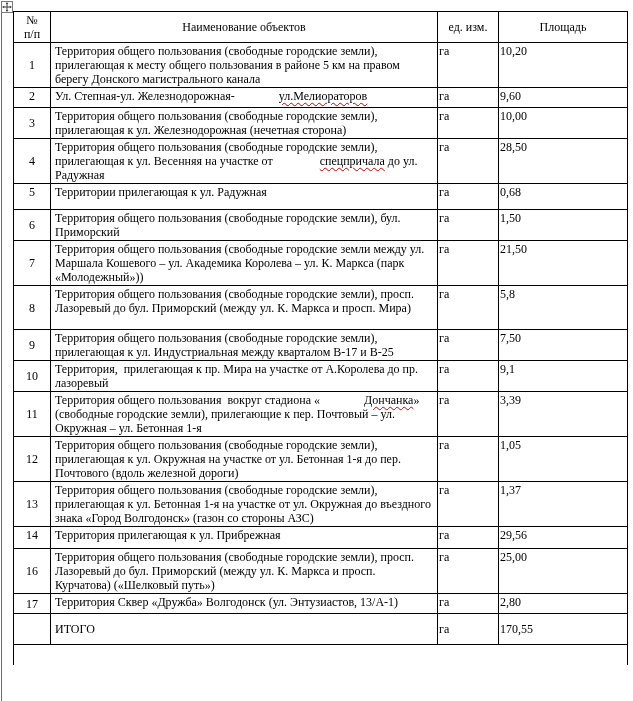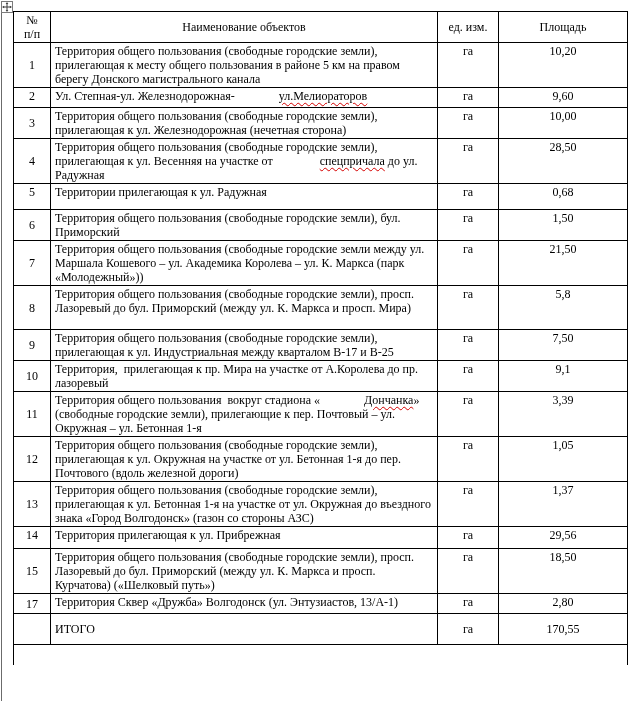--- a/index.html
+++ b/index.html
@@ -18,21 +18,21 @@
   th,td{
     border:1.5px solid #000;
     padding:1px 3px 1px 4px;
     vertical-align:top;
     font-weight:normal;
     overflow:hidden;
   }
   th{text-align:center;vertical-align:middle;padding:1px 1px;}
   .pre{white-space:pre-line;}
   td.num{text-align:center;padding:1px 1px;}
-  td.unit,td.area{text-align:center;padding:1px 1px;}
+  td.unit,td.area{padding:1px 1px;}
   .vm{vertical-align:middle;}
   td.group{text-align:center;vertical-align:middle;}
   .miss{
     text-decoration-line:underline;
     text-decoration-style:wavy;
     text-decoration-color:#d40000;
     text-decoration-thickness:1px;
     text-underline-offset:2px;
     margin-left:44px;
   }
@@ -150,24 +150,24 @@
         <td class="unit">га</td>
         <td class="area">1,37</td>
       </tr>
       <tr style="height: 22px;">
         <td class="num">14</td>
         <td><span>Территория прилегающая к ул. Прибрежная</span></td>
         <td class="unit">га</td>
         <td class="area">29,56</td>
       </tr>
       <tr style="height: 44px;">
-        <td class="num vm">15</td>
+        <td class="num vm">16</td>
         <td><span>Территория общего пользования (свободные городские земли), просп. Лазоревый до бул. Приморский (между ул. К. Маркса и просп. Курчатова) («Шелковый путь»)</span></td>
         <td class="unit">га</td>
-        <td class="area">18,50</td>
+        <td class="area">25,00</td>
       </tr>
       <tr style="height: 20px;">
         <td class="num vm">17</td>
         <td><span>Территория Сквер «Дружба» Волгодонск (ул. Энтузиастов, 13/А-1)</span></td>
         <td class="unit">га</td>
         <td class="area">2,80</td>
       </tr>
     </tbody>
   <tfoot>
     <tr class="total-row" style="height:31px;">

